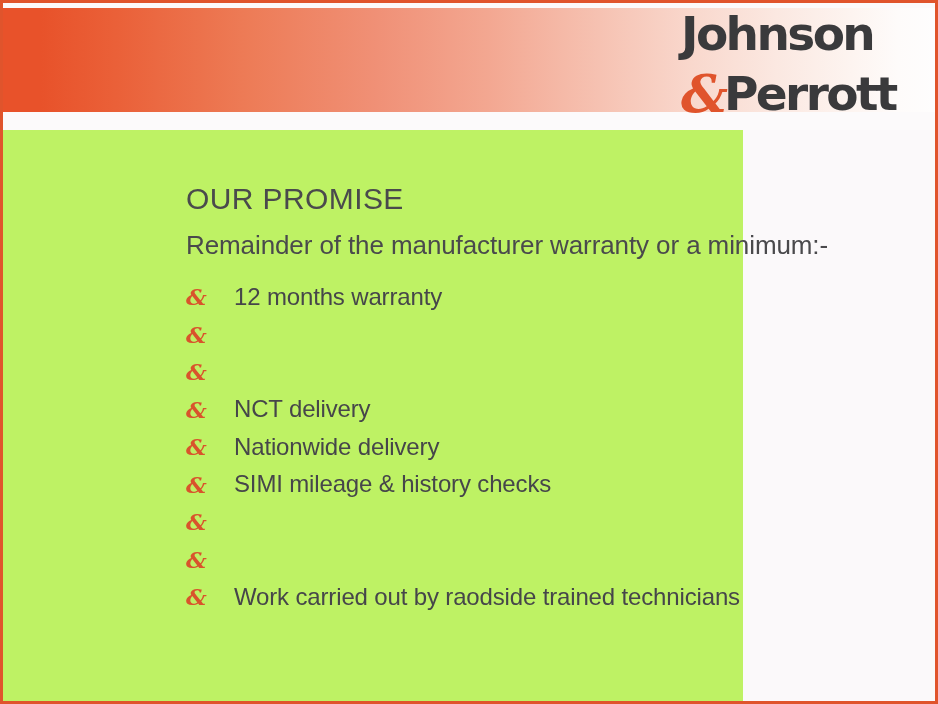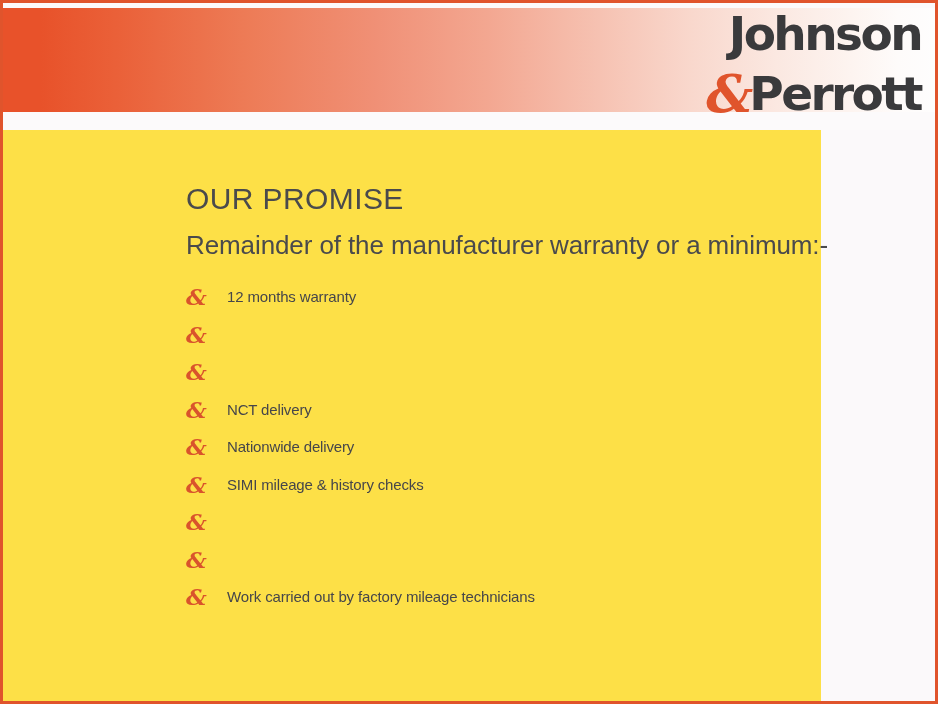--- a/index.html
+++ b/index.html
@@ -57,21 +57,20 @@
     );
   }
 
   #brand-logo {
     position: absolute;
     right: 14px;
     top: 4px;
     width: 240px;
     height: 112px;
     line-height: 1;
-    text-align: right;
   }
   #brand-logo-line1,
   #brand-logo-line2 {
     display: block;
     font-family: "DejaVu Sans", sans-serif;
     font-weight: bold;
     color: #3a3a3c;
     letter-spacing: -2.6px;
     white-space: nowrap;
   }
@@ -93,23 +92,23 @@
     font-style: italic;
     letter-spacing: -4px;
     vertical-align: -2px;
   }
 
   
   #promo-body {
     position: absolute;
     left: 0;
     top: 127px;
-    width: 818px;
+    width: 740px;
     bottom: 0;
-    background: #fde047;
+    background: #bef264;
   }
 
   #page-title {
     position: absolute;
     left: 183px;
     top: 52px;
     font-size: 30px;
     font-weight: normal;
     letter-spacing: 0.4px;
     color: #4a4a4c;
@@ -149,24 +148,25 @@
     font-style: italic;
     font-weight: bold;
     font-size: 23px;
     line-height: 1;
     color: #d9532c;
     letter-spacing: -1px;
   }
 
   .promise-label {
     flex: 1 1 auto;
-    font-size: 15px;
+    font-size: 24px;
     color: #46464a;
     letter-spacing: -0.15px;
     white-space: nowrap;
+    margin-left: 7px;
   }
 </style>
 </head>
 <body>
 
 <div id="promo-frame">
 
   <div id="promo-header">
 
     <div id="header-gradient-band"></div>
@@ -217,20 +217,20 @@
       <li class="promise-item">
         <span class="promise-bullet">&amp;</span>
       </li>
 
       <li class="promise-item">
         <span class="promise-bullet">&amp;</span>
       </li>
 
       <li class="promise-item">
         <span class="promise-bullet">&amp;</span>
-        <span class="promise-label">Work carried out by factory mileage technicians</span>
+        <span class="promise-label">Work carried out by raodside trained technicians</span>
       </li>
 
     </ul>
 
   </div>
 
 </div>
 
 </body></html>

